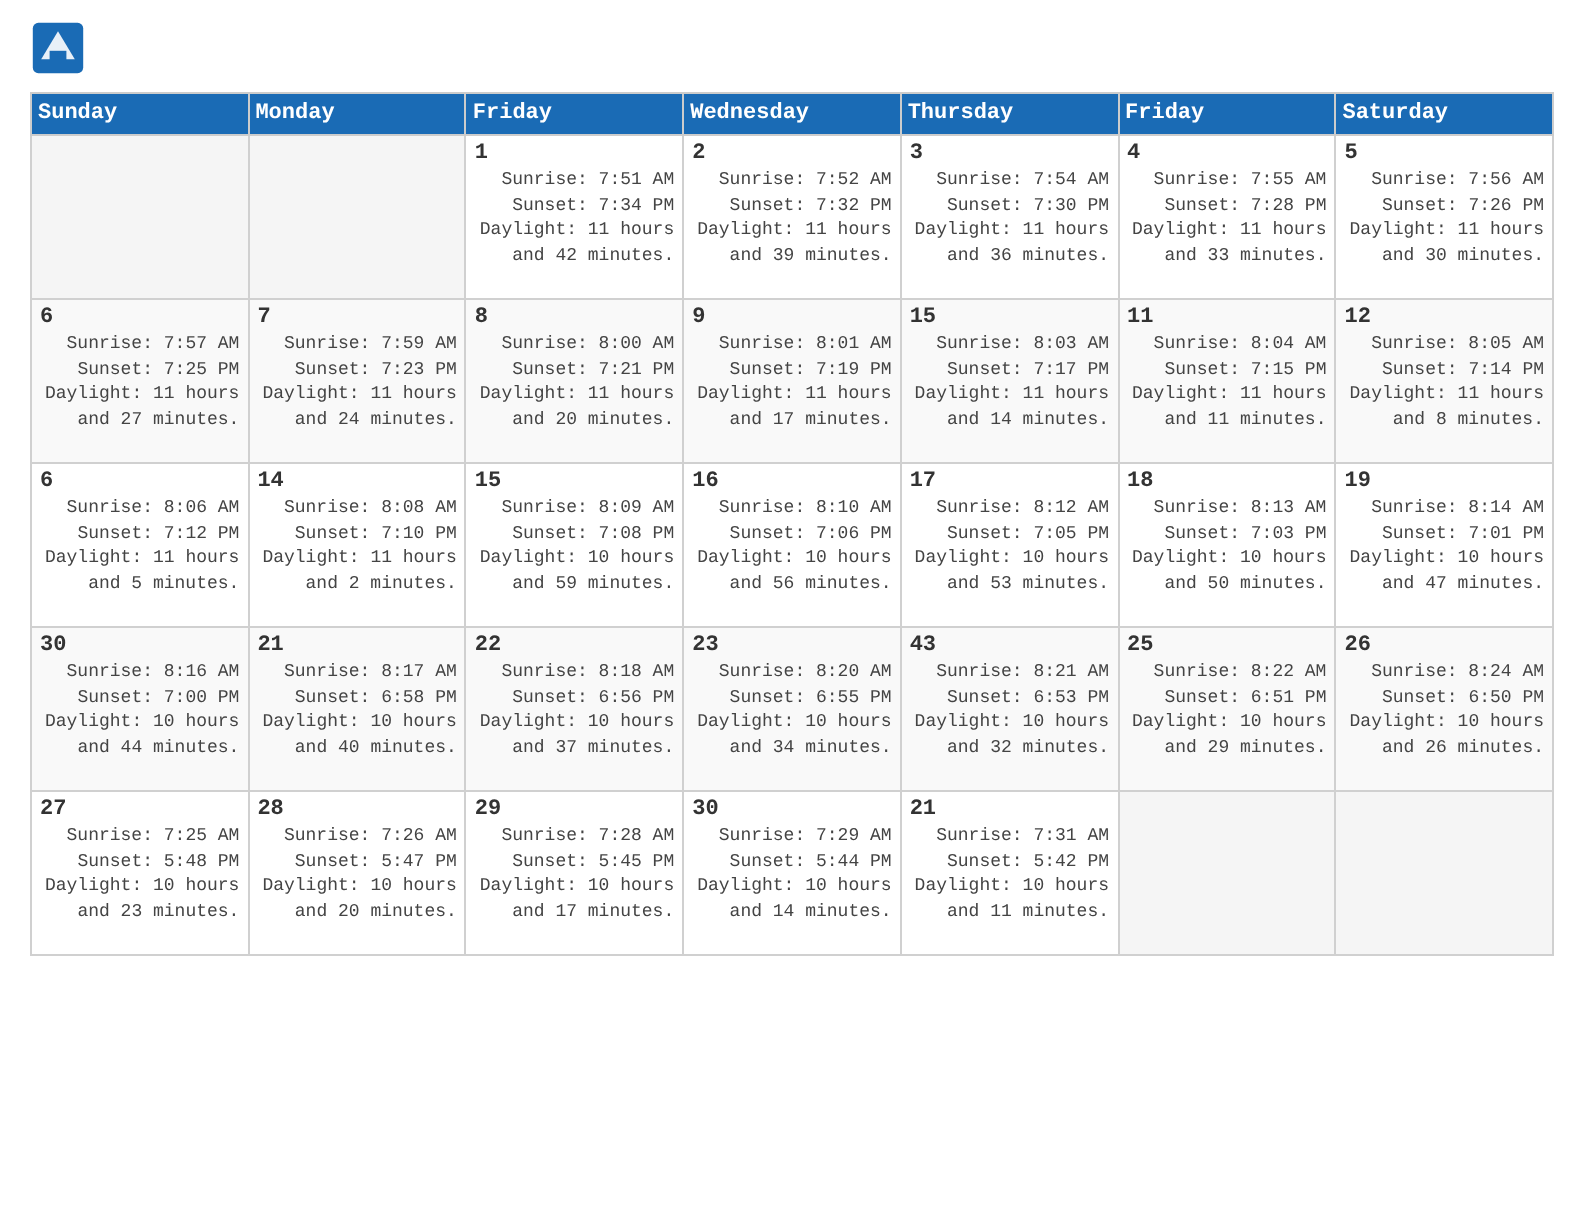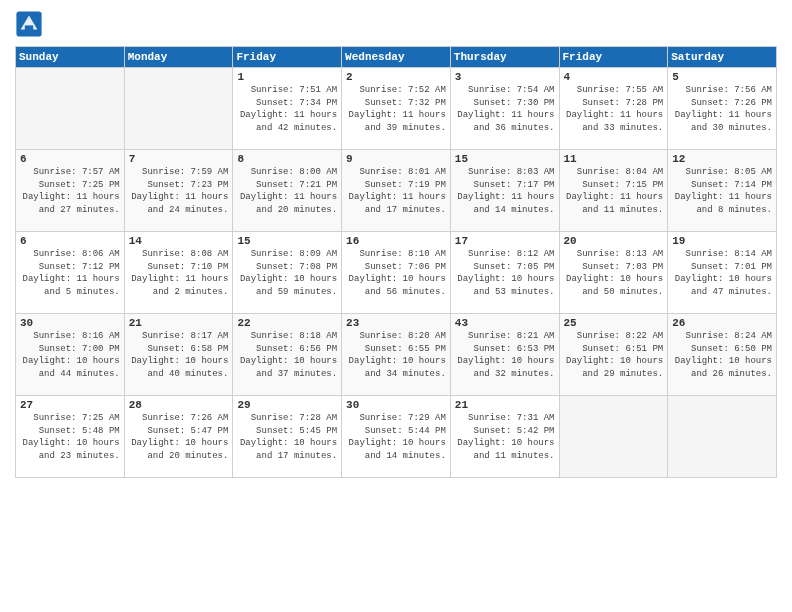--- a/index.html
+++ b/index.html
@@ -199,21 +199,21 @@
           </td>
           <td>
             <div class="day-number">16</div>
             <div class="day-info">Sunrise: 8:10 AM<br>Sunset: 7:06 PM<br>Daylight: 10 hours and 56 minutes.</div>
           </td>
           <td>
             <div class="day-number">17</div>
             <div class="day-info">Sunrise: 8:12 AM<br>Sunset: 7:05 PM<br>Daylight: 10 hours and 53 minutes.</div>
           </td>
           <td>
-            <div class="day-number">20</div>
+            <div class="day-number">18</div>
             <div class="day-info">Sunrise: 8:13 AM<br>Sunset: 7:03 PM<br>Daylight: 10 hours and 50 minutes.</div>
           </td>
           <td>
             <div class="day-number">19</div>
             <div class="day-info">Sunrise: 8:14 AM<br>Sunset: 7:01 PM<br>Daylight: 10 hours and 47 minutes.</div>
           </td>
         </tr>
         <tr>
           <td>
             <div class="day-number">30</div>

